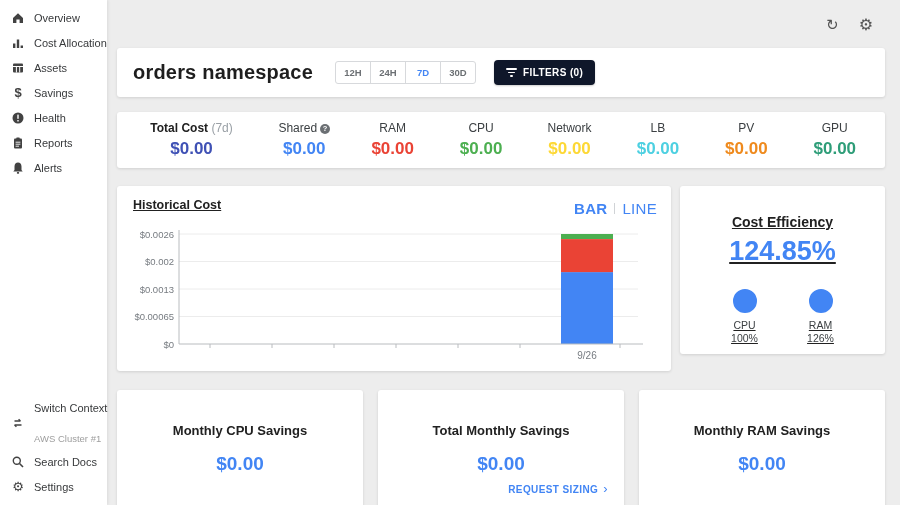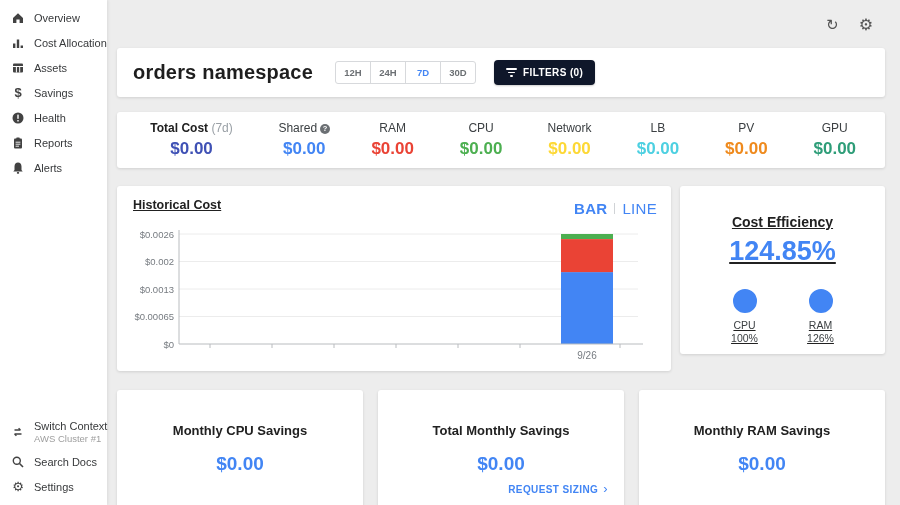--- a/index.html
+++ b/index.html
@@ -14,21 +14,21 @@
     background:#ffffff; box-shadow:1px 0 3px rgba(0,0,0,.08);
     display:flex; flex-direction:column; padding-top:5px; z-index:2;
   }
   .nav-item {
     display:flex; align-items:center; gap:9px;
     padding:5px 4px 5px 11px; cursor:pointer; min-height:25px;
   }
   .nav-icon { width:14px; height:14px; flex:0 0 14px; display:flex; align-items:center; justify-content:center; color:#424242; font-size:13px; line-height:14px; }
   .nav-label { font-size:11px; color:#37393b; white-space:nowrap; }
   .sidebar-footer { margin-top:auto; padding-bottom:6px; }
-  .nav-sub { font-size:9.5px; color:#9e9e9e; margin-top:1px; }
+  .nav-sub { font-size:9.5px; color:#9e9e9e; margin-top:19px; }
   .two-line { display:flex; flex-direction:column; justify-content:space-between; }
   
   .main { position:absolute; left:107px; top:0; width:793px; height:505px; padding:0 15px 0 10px; }
   .topbar { height:48px; display:flex; align-items:center; justify-content:flex-end; gap:20px; padding-right:12px; }
   .topbar .tb-icon { color:#555; cursor:pointer; font-size:15px; line-height:15px; }
   .card { background:#fff; border-radius:3px; box-shadow:0 1px 3px rgba(0,0,0,.12); }
   
   .header-card { height:49px; display:flex; align-items:center; padding:0 16px; }
   .page-title { font-size:20px; color:#1e1e1e; letter-spacing:.2px; }
   .page-title b { font-weight:700; }

